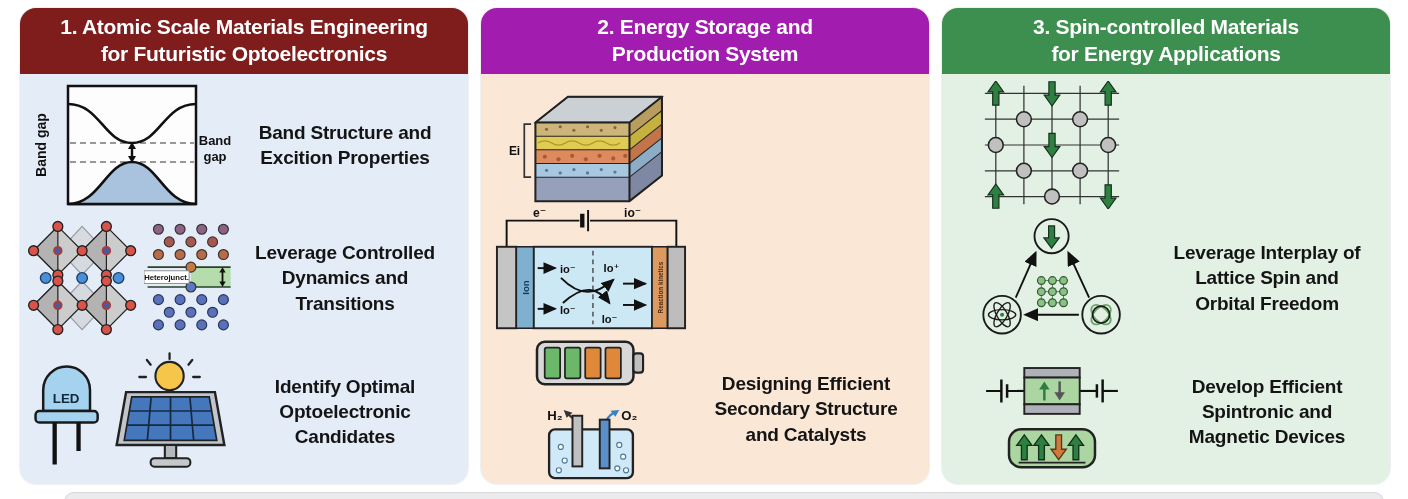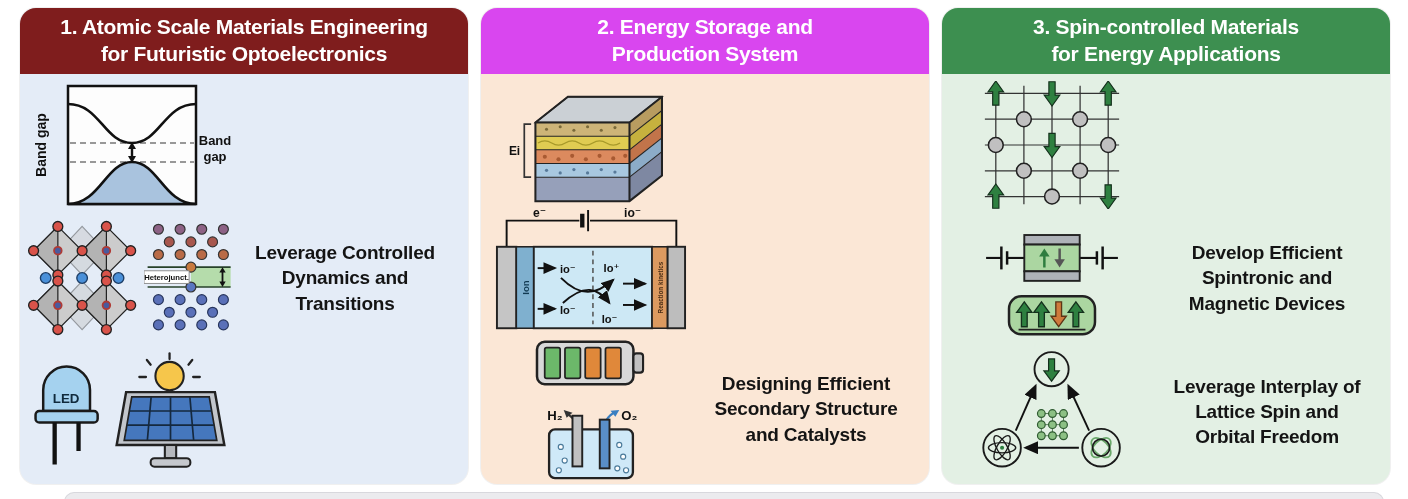--- a/index.html
+++ b/index.html
@@ -54,20 +54,22 @@
             <path d="M40,23 C72,23 76,62 104,62 C132,62 136,23 168,23" fill="none" stroke="#111" stroke-width="2.6"></path>
             <path d="M40,123 C72,123 78,81 104,81 C130,81 136,123 168,123 Z" fill="#a9c3de" stroke="#111" stroke-width="2.6"></path>
             <line x1="104" y1="66" x2="104" y2="77" stroke="#111" stroke-width="2.4"></line>
             <polygon points="104,61 100,68 108,68" fill="#111"></polygon>
             <polygon points="104,82 100,75 108,75" fill="#111"></polygon>
             <text transform="rotate(-90 18 64)" x="18" y="64" text-anchor="middle" font-size="14" font-weight="bold" fill="#111">Band gap</text>
             <text x="187" y="64" text-anchor="middle" font-size="13" font-weight="bold" fill="#111">Band</text>
             <text x="187" y="80" text-anchor="middle" font-size="13" font-weight="bold" fill="#111">gap</text>
           </svg>
         </div>
+        <div class="row-label">Band Structure and
+Excition Properties</div>
       </div>
 
       <div class="row">
         <div class="icon-area">
           <svg width="116" height="126" viewBox="0 0 150 160">
             <g opacity="0.45">
               <polygon points="74,12 104,44 74,76 44,44" fill="#c5c5c5" stroke="#333" stroke-width="1.5"></polygon>
               <polygon points="74,84 104,116 74,148 44,116" fill="#c5c5c5" stroke="#333" stroke-width="1.5"></polygon>
             </g>
             <g stroke="#222" stroke-width="1.6">
@@ -180,27 +182,30 @@
               <line x1="19.4" y1="62" x2="106.6" y2="62"></line>
               <line x1="16.8" y1="77" x2="109.2" y2="77"></line>
               <line x1="42.5" y1="47" x2="38.5" y2="93"></line>
               <line x1="63" y1="47" x2="63" y2="93"></line>
               <line x1="83.5" y1="47" x2="87.5" y2="93"></line>
             </g>
             <rect x="57" y="98" width="12" height="14" fill="#b5b8bd" stroke="#222" stroke-width="2.2"></rect>
             <rect x="42" y="112" width="42" height="9" rx="4" fill="#c5c8cd" stroke="#222" stroke-width="2.2"></rect>
           </svg>
         </div>
+        <div class="row-label">Identify Optimal
+Optoelectronic
+Candidates</div>
       </div>
 
     </div>
   </div>
 
   <div class="panel" id="p2" style="background:#fbe7d6;">
-    <div class="panel-header" style="background:#d946ef;">2. Energy Storage and
+    <div class="panel-header" style="background:#a21caf;">2. Energy Storage and
 Production System</div>
     <div class="panel-body">
 
       <div class="row">
         <div class="icon-area">
           <svg width="196" height="130" viewBox="0 0 200 152">
             <polygon points="35,52 145,52 183,22 73,22" fill="#cbd0d5" stroke="#222" stroke-width="1.6"></polygon>
             <rect x="35" y="52" width="110" height="16" fill="#cdb478"></rect>
             <rect x="35" y="68" width="110" height="16" fill="#e0cc52"></rect>
             <rect x="35" y="84" width="110" height="16" fill="#dc8a5e"></rect>
@@ -365,53 +370,20 @@
               <polygon points="86,67 86,84 80,84 90,98 100,84 94,84 94,67"></polygon>
               <polygon points="14,163 14,146 8,146 18,132 28,146 22,146 22,163"></polygon>
               <polygon points="158,133 158,150 152,150 162,164 172,150 166,150 166,133"></polygon>
             </g>
           </svg>
         </div>
       </div>
 
       <div class="row">
         <div class="icon-area">
-          <svg width="162" height="128" viewBox="0 0 150 134">
-            <line x1="6" y1="46" x2="22" y2="46" stroke="#111" stroke-width="2.2"></line>
-            <line x1="22" y1="34" x2="22" y2="58" stroke="#111" stroke-width="2.6"></line>
-            <line x1="28" y1="39" x2="28" y2="53" stroke="#111" stroke-width="2.6"></line>
-            <line x1="28" y1="46" x2="46" y2="46" stroke="#111" stroke-width="2.2"></line>
-            <line x1="104" y1="46" x2="122" y2="46" stroke="#111" stroke-width="2.2"></line>
-            <line x1="122" y1="39" x2="122" y2="53" stroke="#111" stroke-width="2.6"></line>
-            <line x1="128" y1="34" x2="128" y2="58" stroke="#111" stroke-width="2.6"></line>
-            <line x1="128" y1="46" x2="144" y2="46" stroke="#111" stroke-width="2.2"></line>
-            <rect x="46" y="22" width="58" height="10" fill="#aeb2b8" stroke="#222" stroke-width="2"></rect>
-            <rect x="46" y="32" width="58" height="28" fill="#abd6a1" stroke="#222" stroke-width="2"></rect>
-            <rect x="46" y="60" width="58" height="10" fill="#aeb2b8" stroke="#222" stroke-width="2"></rect>
-            <line x1="67" y1="56" x2="67" y2="43" stroke="#2e7d3f" stroke-width="2.6"></line>
-            <polygon points="67,36 61.5,44.5 72.5,44.5" fill="#2e7d3f"></polygon>
-            <line x1="83" y1="36" x2="83" y2="49" stroke="#555" stroke-width="2.6"></line>
-            <polygon points="83,56 77.5,47.5 88.5,47.5" fill="#555"></polygon>
-            <rect x="30" y="86" width="90" height="40" rx="13" fill="#abd6a1" stroke="#222" stroke-width="2.6"></rect>
-            <g stroke-width="1.4">
-              <polygon points="43,118 43,103 38,103 46,92 54,103 49,103 49,118" fill="#2e8040" stroke="#14301c"></polygon>
-              <polygon points="61,118 61,103 56,103 64,92 72,103 67,103 67,118" fill="#2e8040" stroke="#14301c"></polygon>
-              <polygon points="79,92 79,107 74,107 82,118 90,107 85,107 85,92" fill="#cf7a3c" stroke="#5c3416"></polygon>
-              <polygon points="97,118 97,103 92,103 100,92 108,103 103,103 103,118" fill="#2e8040" stroke="#14301c"></polygon>
-            </g>
-            <line x1="40" y1="121" x2="110" y2="121" stroke="#222" stroke-width="2"></line>
-          </svg>
-        </div>
-        <div class="row-label">Develop Efficient
-Spintronic and
-Magnetic Devices</div>
-      </div>
-
-      <div class="row">
-        <div class="icon-area">
           <svg width="182" height="128" viewBox="0 0 185 150">
             <defs>
               <marker id="ah2" markerWidth="9" markerHeight="9" refX="6.5" refY="3.5" orient="auto">
                 <polygon points="0,0 8,3.5 0,7" fill="#111"></polygon>
               </marker>
             </defs>
             <line x1="50" y1="98" x2="73" y2="46" stroke="#111" stroke-width="2.2" marker-end="url(#ah2)"></line>
             <line x1="136" y1="98" x2="112" y2="46" stroke="#111" stroke-width="2.2" marker-end="url(#ah2)"></line>
             <line x1="124" y1="118" x2="62" y2="118" stroke="#111" stroke-width="2.2" marker-end="url(#ah2)"></line>
             <circle cx="92" cy="26" r="20" fill="none" stroke="#1a1a1a" stroke-width="2.2"></circle>
@@ -450,18 +422,51 @@
               <ellipse cx="150" cy="118" rx="14" ry="8" fill="none" stroke="#6aa86a" stroke-width="2" transform="rotate(-45 150 118)"></ellipse>
               <circle cx="150" cy="118" r="10" fill="none" stroke="#1a1a1a" stroke-width="2"></circle>
             </g>
           </svg>
         </div>
         <div class="row-label">Leverage Interplay of
 Lattice Spin and
 Orbital Freedom</div>
       </div>
 
+      <div class="row">
+        <div class="icon-area">
+          <svg width="162" height="128" viewBox="0 0 150 134">
+            <line x1="6" y1="46" x2="22" y2="46" stroke="#111" stroke-width="2.2"></line>
+            <line x1="22" y1="34" x2="22" y2="58" stroke="#111" stroke-width="2.6"></line>
+            <line x1="28" y1="39" x2="28" y2="53" stroke="#111" stroke-width="2.6"></line>
+            <line x1="28" y1="46" x2="46" y2="46" stroke="#111" stroke-width="2.2"></line>
+            <line x1="104" y1="46" x2="122" y2="46" stroke="#111" stroke-width="2.2"></line>
+            <line x1="122" y1="39" x2="122" y2="53" stroke="#111" stroke-width="2.6"></line>
+            <line x1="128" y1="34" x2="128" y2="58" stroke="#111" stroke-width="2.6"></line>
+            <line x1="128" y1="46" x2="144" y2="46" stroke="#111" stroke-width="2.2"></line>
+            <rect x="46" y="22" width="58" height="10" fill="#aeb2b8" stroke="#222" stroke-width="2"></rect>
+            <rect x="46" y="32" width="58" height="28" fill="#abd6a1" stroke="#222" stroke-width="2"></rect>
+            <rect x="46" y="60" width="58" height="10" fill="#aeb2b8" stroke="#222" stroke-width="2"></rect>
+            <line x1="67" y1="56" x2="67" y2="43" stroke="#2e7d3f" stroke-width="2.6"></line>
+            <polygon points="67,36 61.5,44.5 72.5,44.5" fill="#2e7d3f"></polygon>
+            <line x1="83" y1="36" x2="83" y2="49" stroke="#555" stroke-width="2.6"></line>
+            <polygon points="83,56 77.5,47.5 88.5,47.5" fill="#555"></polygon>
+            <rect x="30" y="86" width="90" height="40" rx="13" fill="#abd6a1" stroke="#222" stroke-width="2.6"></rect>
+            <g stroke-width="1.4">
+              <polygon points="43,118 43,103 38,103 46,92 54,103 49,103 49,118" fill="#2e8040" stroke="#14301c"></polygon>
+              <polygon points="61,118 61,103 56,103 64,92 72,103 67,103 67,118" fill="#2e8040" stroke="#14301c"></polygon>
+              <polygon points="79,92 79,107 74,107 82,118 90,107 85,107 85,92" fill="#cf7a3c" stroke="#5c3416"></polygon>
+              <polygon points="97,118 97,103 92,103 100,92 108,103 103,103 103,118" fill="#2e8040" stroke="#14301c"></polygon>
+            </g>
+            <line x1="40" y1="121" x2="110" y2="121" stroke="#222" stroke-width="2"></line>
+          </svg>
+        </div>
+        <div class="row-label">Develop Efficient
+Spintronic and
+Magnetic Devices</div>
+      </div>
+
     </div>
   </div>
 
 </div>
 
 <div class="bottom-strip"></div>
 
 </body></html>

